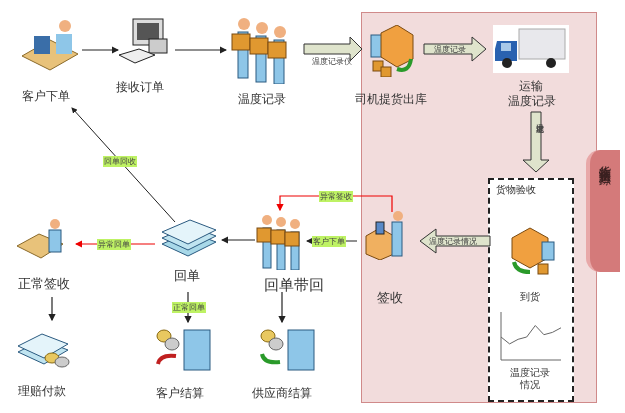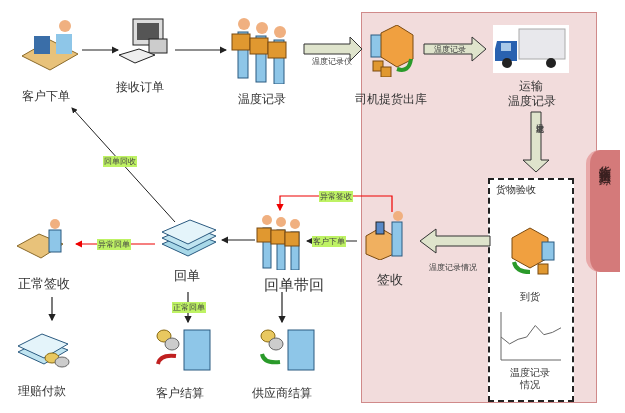--- a/index.html
+++ b/index.html
@@ -44,21 +44,21 @@
 
   <path d="M304,44 L350,44 L350,37 L362,49 L350,61 L350,54 L304,54 z" fill="#dfe4cc" stroke="#333" stroke-width="1"></path>
   <path d="M424,44 L472,44 L472,37 L486,49 L472,61 L472,54 L424,54 z" fill="#dfe4cc" stroke="#333" stroke-width="1"></path>
   <path d="M531,112 L541,112 L541,160 L549,160 L536,172 L523,160 L531,160 z" fill="#dfe4cc" stroke="#333" stroke-width="1"></path>
   <path d="M490,236 L436,236 L436,229 L420,241 L436,253 L436,246 L490,246 z" fill="#dfe4cc" stroke="#333" stroke-width="1"></path>
 </svg>
 
 <div class="abs small" style="left:311px;top:44px;background:none;margin-top:12px;">温度记录仪</div>
 <div class="abs small" style="left:433px;top:44px;background:none;">温度记录</div>
 <div class="abs small" style="left:532px;top:118px;writing-mode:vertical-rl;background:none;">温度记录</div>
-<div class="abs small" style="left:428px;top:236px;background:none;margin-top:26px;">温度记录情况</div>
+<div class="abs small" style="left:428px;top:236px;background:none;">温度记录情况</div>
 <div class="abs small" style="left:319px;top:191px;">异常签收</div>
 <div class="abs small" style="left:312px;top:236px;">客户下单</div>
 <div class="abs small" style="left:103px;top:156px;">回单回收</div>
 <div class="abs small" style="left:97px;top:239px;">异常回单</div>
 <div class="abs small" style="left:172px;top:302px;">正常回单</div>
 
 <svg class="ic" style="left:20px;top:18px" width="60" height="55">
   <polygon points="2,38 30,22 58,36 30,52" fill="#e8c27a" stroke="#8a6a2a"></polygon>
   <rect x="14" y="18" width="16" height="18" fill="#3a6ea8"></rect>
   <circle cx="45" cy="8" r="6" fill="#f0b080"></circle>
@@ -129,21 +129,21 @@
 </svg>
 <div class="abs lbl" style="left:510px;top:366px;font-size:10px">温度记录</div>
 <div class="abs lbl" style="left:520px;top:378px;font-size:10px">情况</div>
 
 <svg class="ic" style="left:362px;top:210px" width="50" height="50">
   <polygon points="4,26 18,18 32,26 32,44 18,50 4,44" fill="#f0b060" stroke="#7a4a10"></polygon>
   <rect x="14" y="12" width="8" height="12" fill="#5a8ac8" stroke="#222"></rect>
   <circle cx="36" cy="6" r="5" fill="#f0b080"></circle>
   <rect x="30" y="12" width="10" height="34" fill="#8ec6e8" stroke="#2a5a80"></rect>
 </svg>
-<div class="abs lbl" style="left:377px;top:271px;font-size:13px">签收</div>
+<div class="abs lbl" style="left:377px;top:289px;font-size:13px">签收</div>
 
 <svg class="ic" style="left:255px;top:210px" width="52" height="60">
   <g fill="#8ec6e8" stroke="#2a5a80">
       <rect x="8" y="18" width="8" height="40"></rect>
       <rect x="22" y="20" width="8" height="40"></rect>
       <rect x="36" y="22" width="8" height="38"></rect>
     </g>
   <g fill="#f0b080">
       <circle cx="12" cy="10" r="5"></circle>
       <circle cx="26" cy="12" r="5"></circle>

